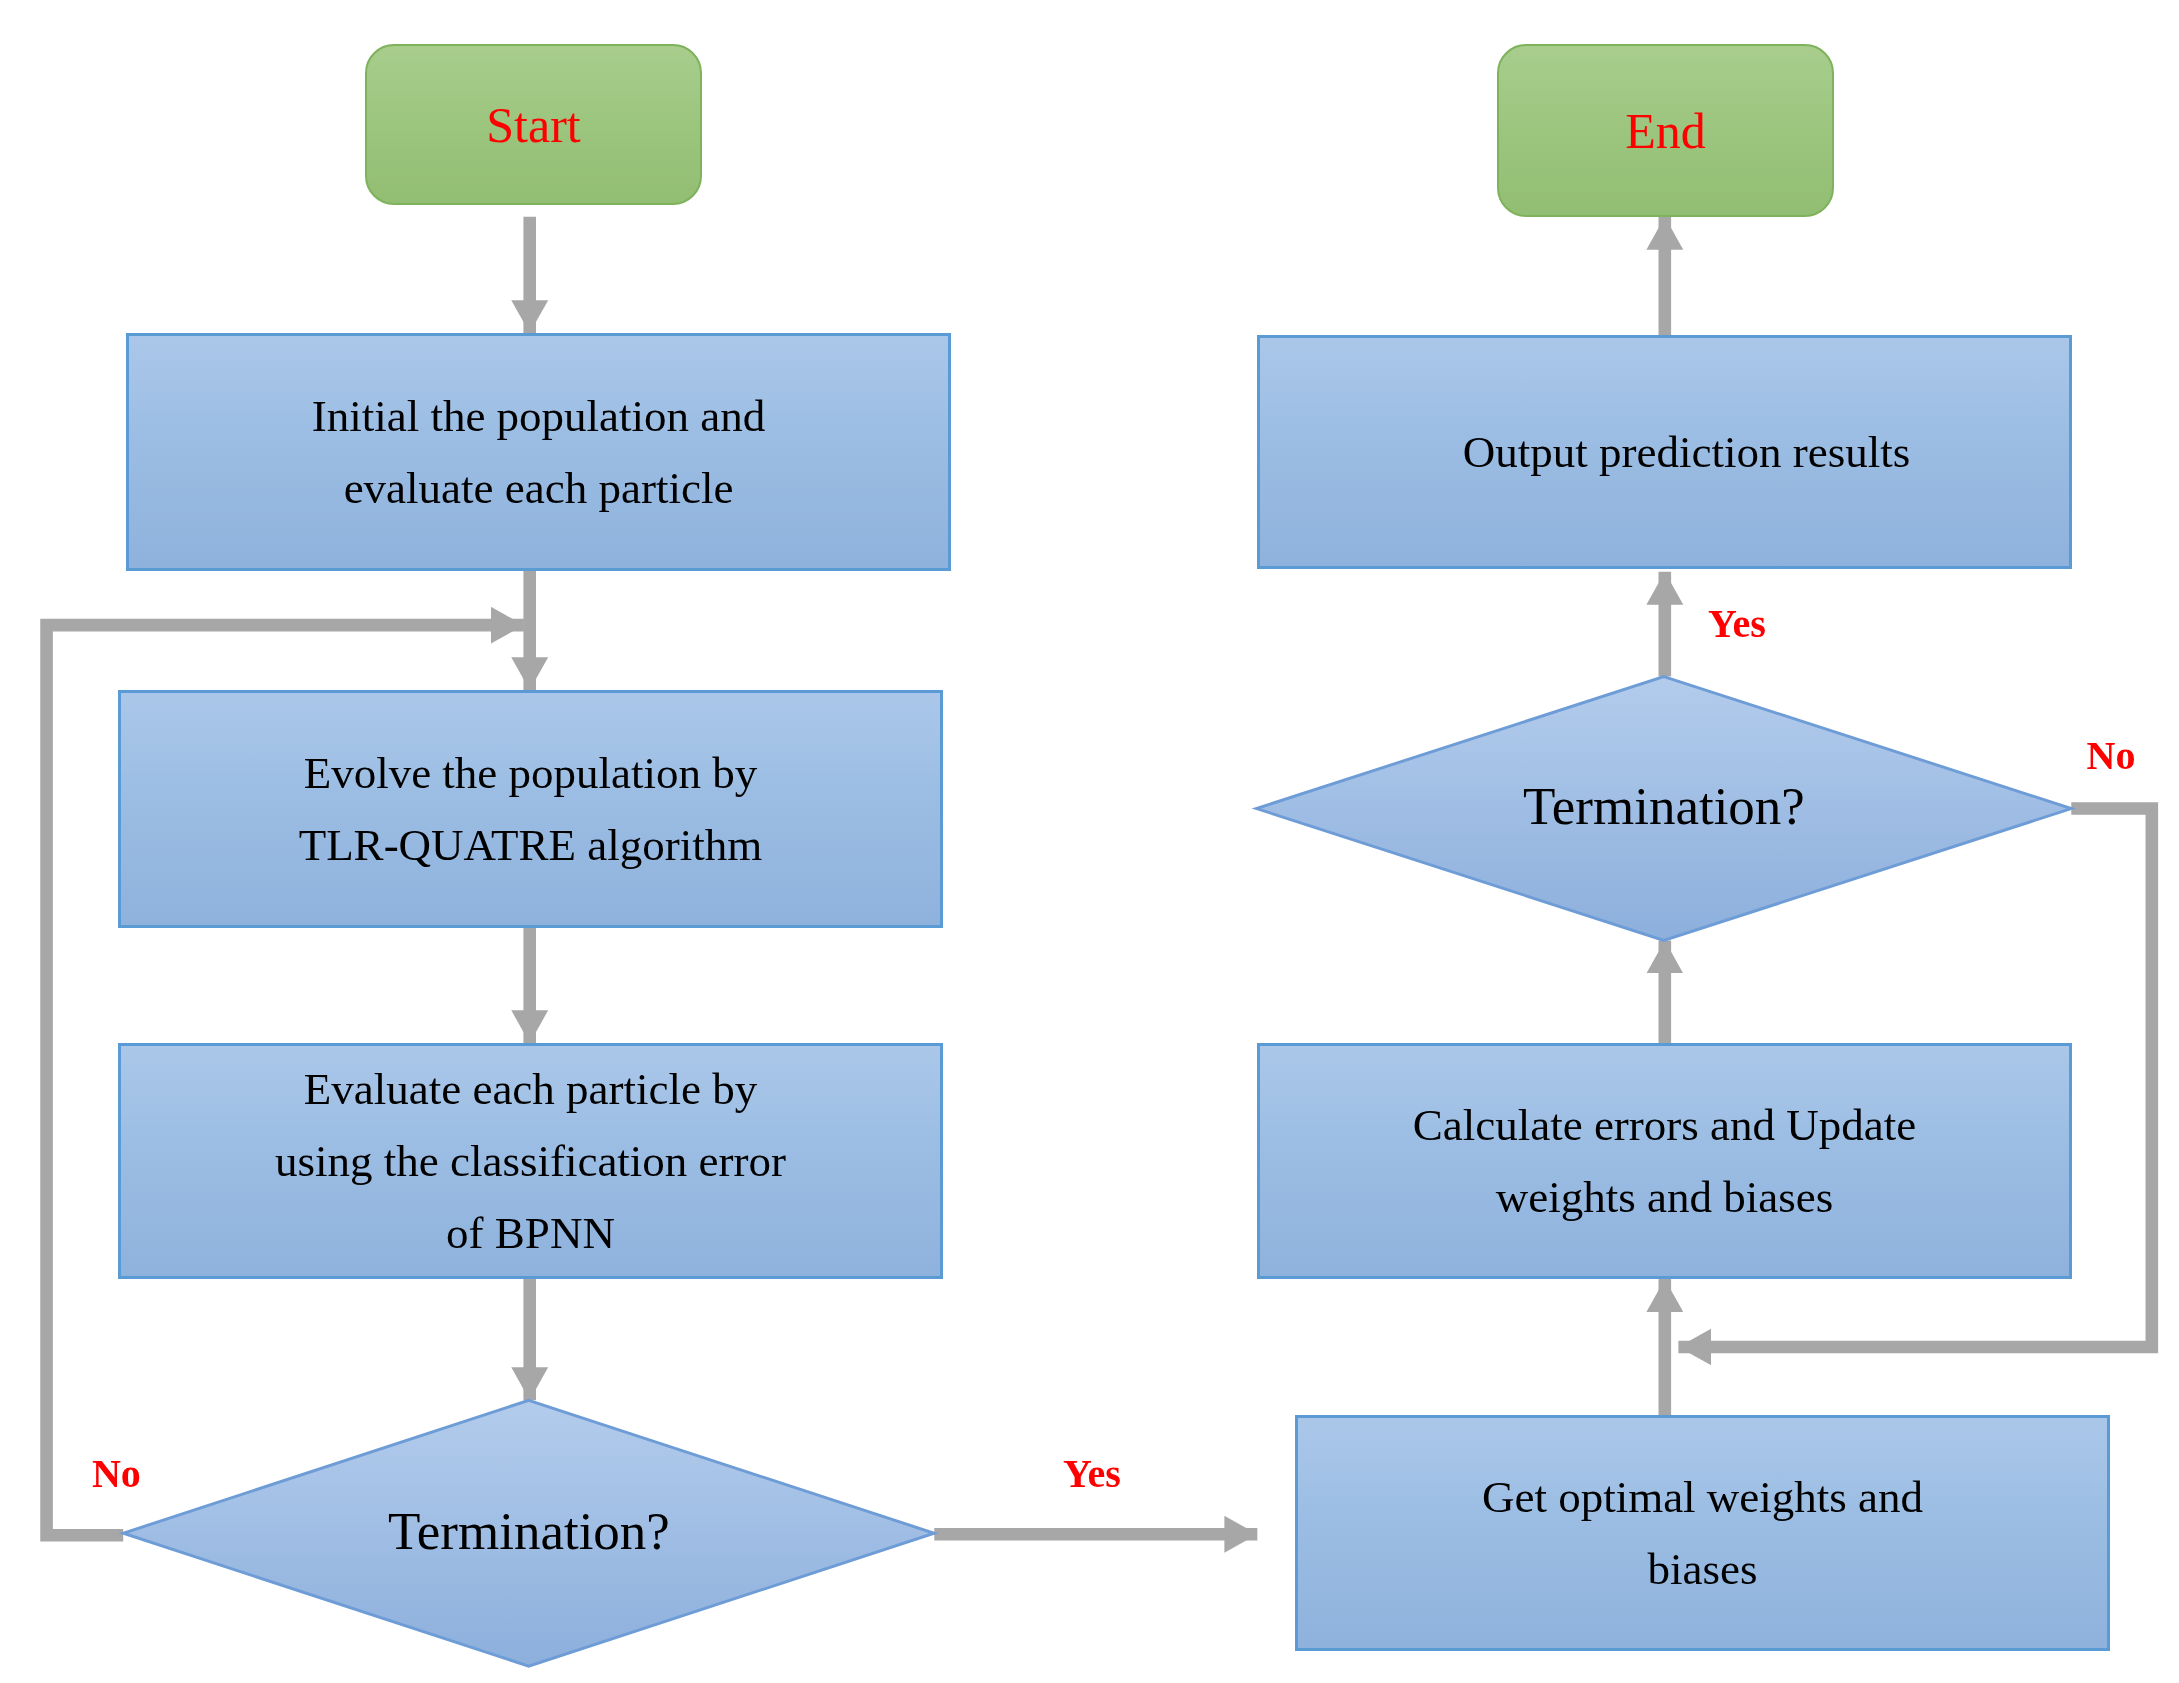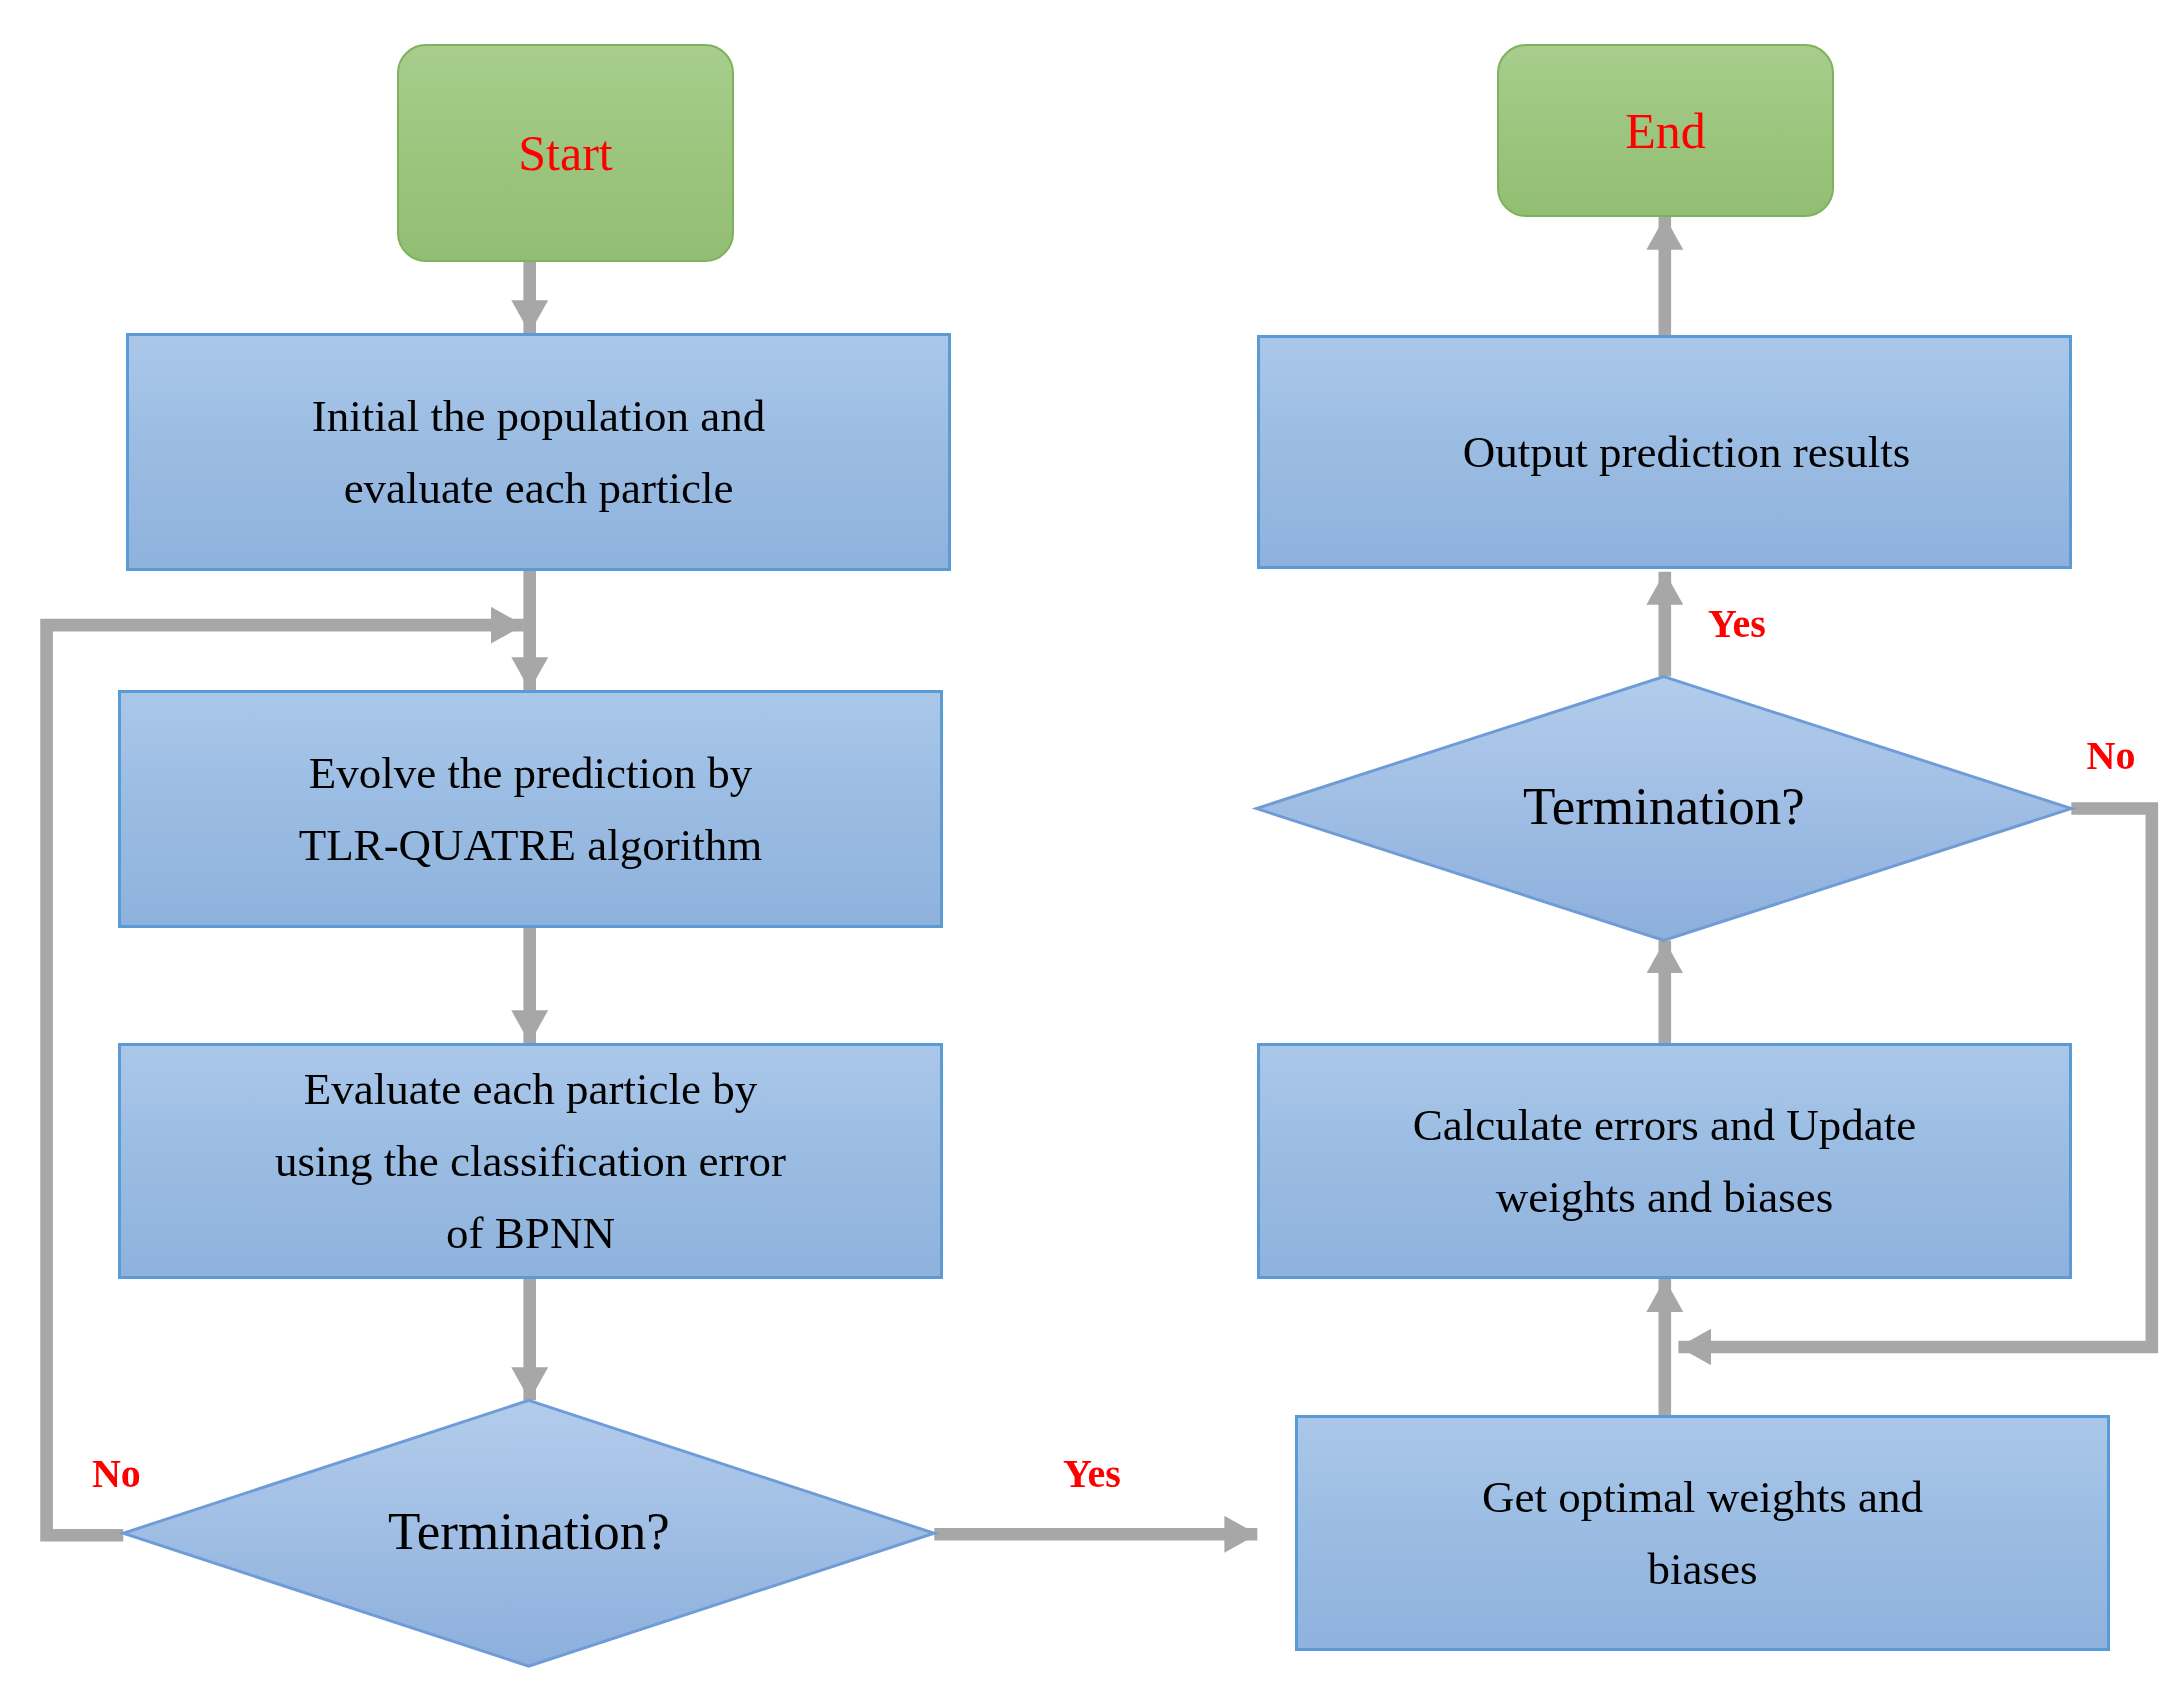--- a/index.html
+++ b/index.html
@@ -89,33 +89,33 @@
     <path d="M1716 1458 V1318" stroke="#a7a7a7" stroke-width="13" fill="none" marker-end="url(#ah)"></path>
     <path d="M2135 833 H2218 V1388 H1730" stroke="#a7a7a7" stroke-width="13" fill="none" marker-end="url(#ah)"></path>
     <path d="M1716 1075 V969" stroke="#a7a7a7" stroke-width="13" fill="none" marker-end="url(#ah)"></path>
     <path d="M1716 697 V589" stroke="#a7a7a7" stroke-width="13" fill="none" marker-end="url(#ah)"></path>
     <path d="M1716 345 V223" stroke="#a7a7a7" stroke-width="13" fill="none" marker-end="url(#ah)"></path>
 
     <polygon points="545,1443 963,1580 545,1717 127,1580" fill="url(#diaGrad)" stroke="#6d9cd6" stroke-width="3"></polygon>
     <polygon points="1715,697 2135,833 1715,969 1295,833" fill="url(#diaGrad)" stroke="#6d9cd6" stroke-width="3"></polygon>
   </svg>
 
-  <div class="node terminal" style="left:365px; top:44px; width:337px; height:218px;margin-left:32px;">
+  <div class="node terminal" style="left:365px; top:44px; width:337px; height:161px;">
     <span>Start</span>
   </div>
   <div class="node terminal" style="left:1497px; top:44px; width:337px; height:173px;">
     <span>End</span>
   </div>
 
   <div class="node process" style="left:126px; top:333px; width:825px; height:238px;">
     <span>Initial the population and
 evaluate each particle</span>
   </div>
   <div class="node process" style="left:118px; top:690px; width:825px; height:238px;">
-    <span>Evolve the prediction by
+    <span>Evolve the population by
 TLR-QUATRE algorithm</span>
   </div>
   <div class="node process" style="left:118px; top:1043px; width:825px; height:236px;">
     <span>Evaluate each particle by
 using the classification error
 of BPNN</span>
   </div>
 
   <div class="node process" style="left:1257px; top:335px; width:815px; height:234px;padding-left:44px;">
     <span>Output prediction results</span>

